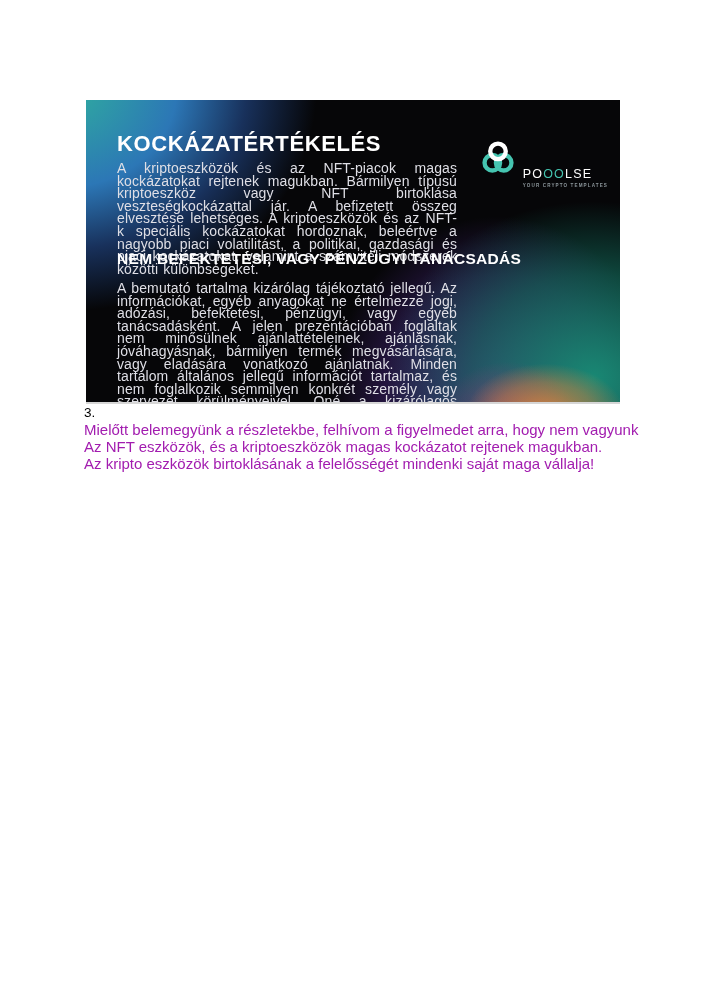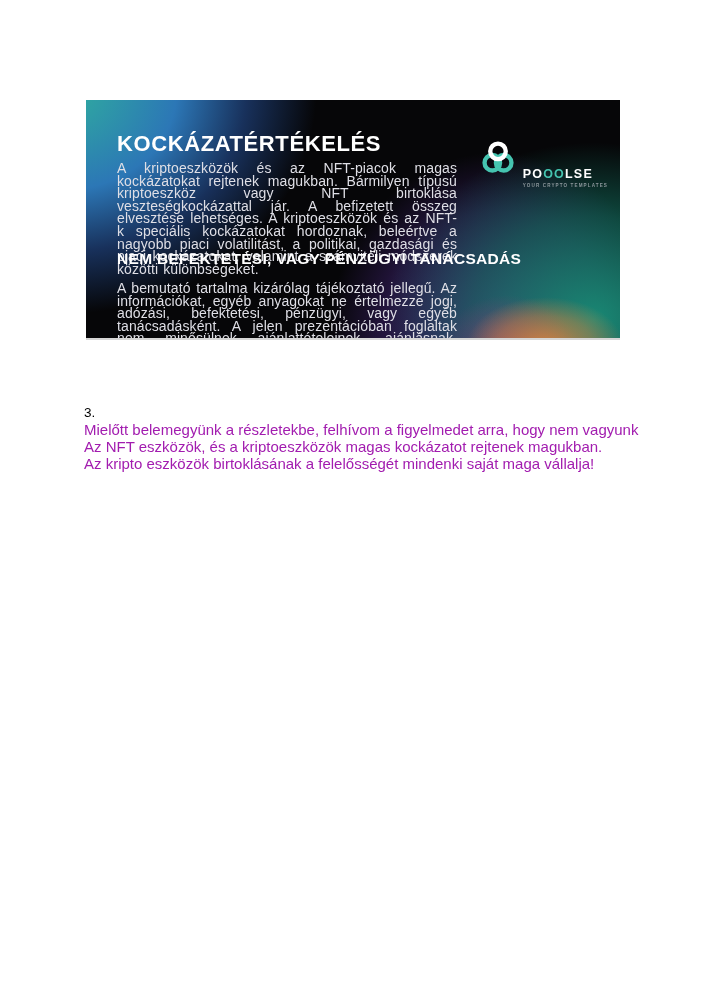--- a/index.html
+++ b/index.html
@@ -8,21 +8,21 @@
     background: #ffffff;
     font-family: "Liberation Sans", sans-serif;
     overflow: hidden;
     position: relative;
   }
 
   
   .slide {
     position: absolute;
     left: 86px; top: 100px;
-    width: 534px; height: 240px;
+    width: 534px; height: 304px;
     background:
       radial-gradient(110px 70px at 86% 104%, rgba(219,130,62,0.95) 0%, rgba(219,130,62,0.45) 45%, rgba(0,0,0,0) 72%),
       radial-gradient(95px 75px at 79% 104%, rgba(172,52,118,0.55) 0%, rgba(0,0,0,0) 70%),
       radial-gradient(290px 245px at 95% 92%, rgba(24,142,118,0.95) 0%, rgba(19,112,94,0.62) 42%, rgba(0,0,0,0) 72%),
       radial-gradient(240px 265px at 77% 100%, rgba(88,46,152,0.85) 0%, rgba(70,38,124,0.45) 48%, rgba(0,0,0,0) 70%),
       radial-gradient(350px 310px at -4% -4%, #2fae9e 0%, #2c77b6 32%, rgba(39,84,160,0.55) 52%, rgba(0,0,0,0) 72%),
       #060608;
     border-bottom: 2px solid #d6d6d6;
     overflow: hidden;
   }
@@ -66,21 +66,21 @@
     right: 12px; top: 27px;
     display: flex;
     align-items: center;
     gap: 6px;
   }
   .logo-rings { width: 38px; height: 36px; }
   .brand-text { display: flex; flex-direction: column; }
   .brand-name {
     color: #ffffff;
     font-size: 12.5px;
-    font-weight: 700;
+    font-weight: 400;
     letter-spacing: 1.2px;
     line-height: 14px;
     white-space: nowrap;
     margin-top: 40px;
   }
   .brand-name .mid { color: #45c4b0; }
   .brand-tagline {
     color: #8d979c;
     font-size: 4.6px;
     font-weight: 600;

